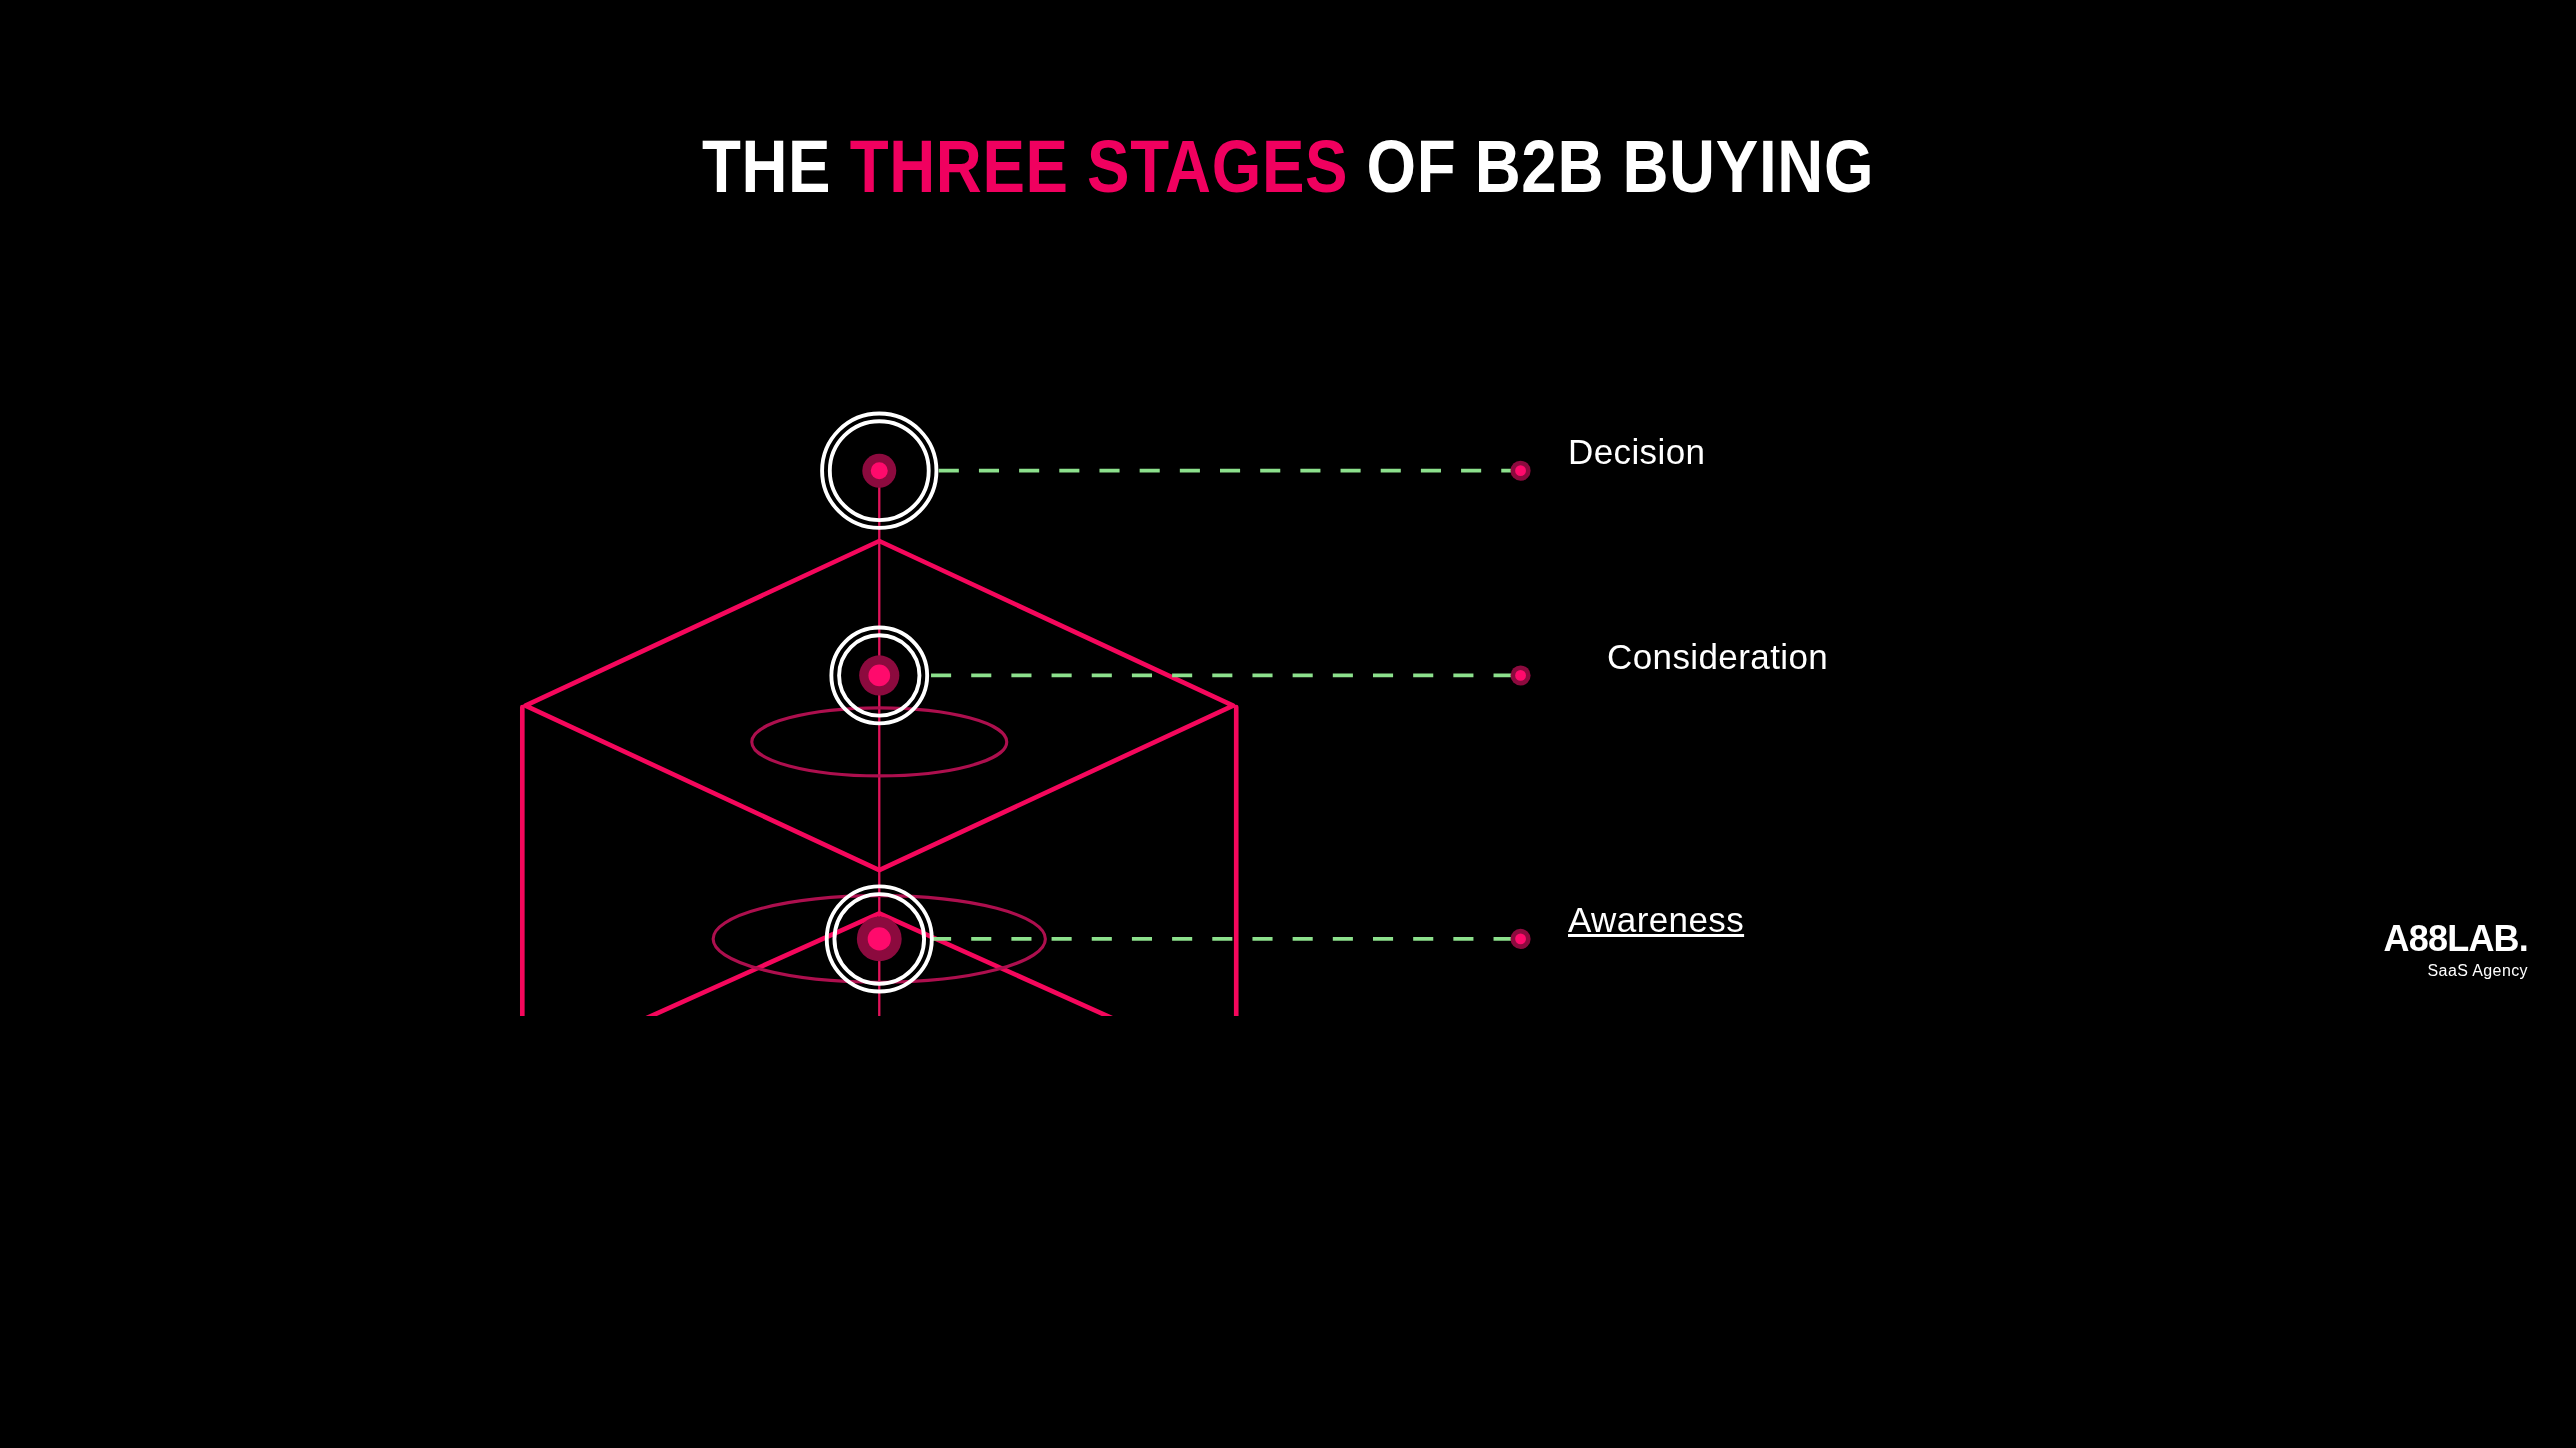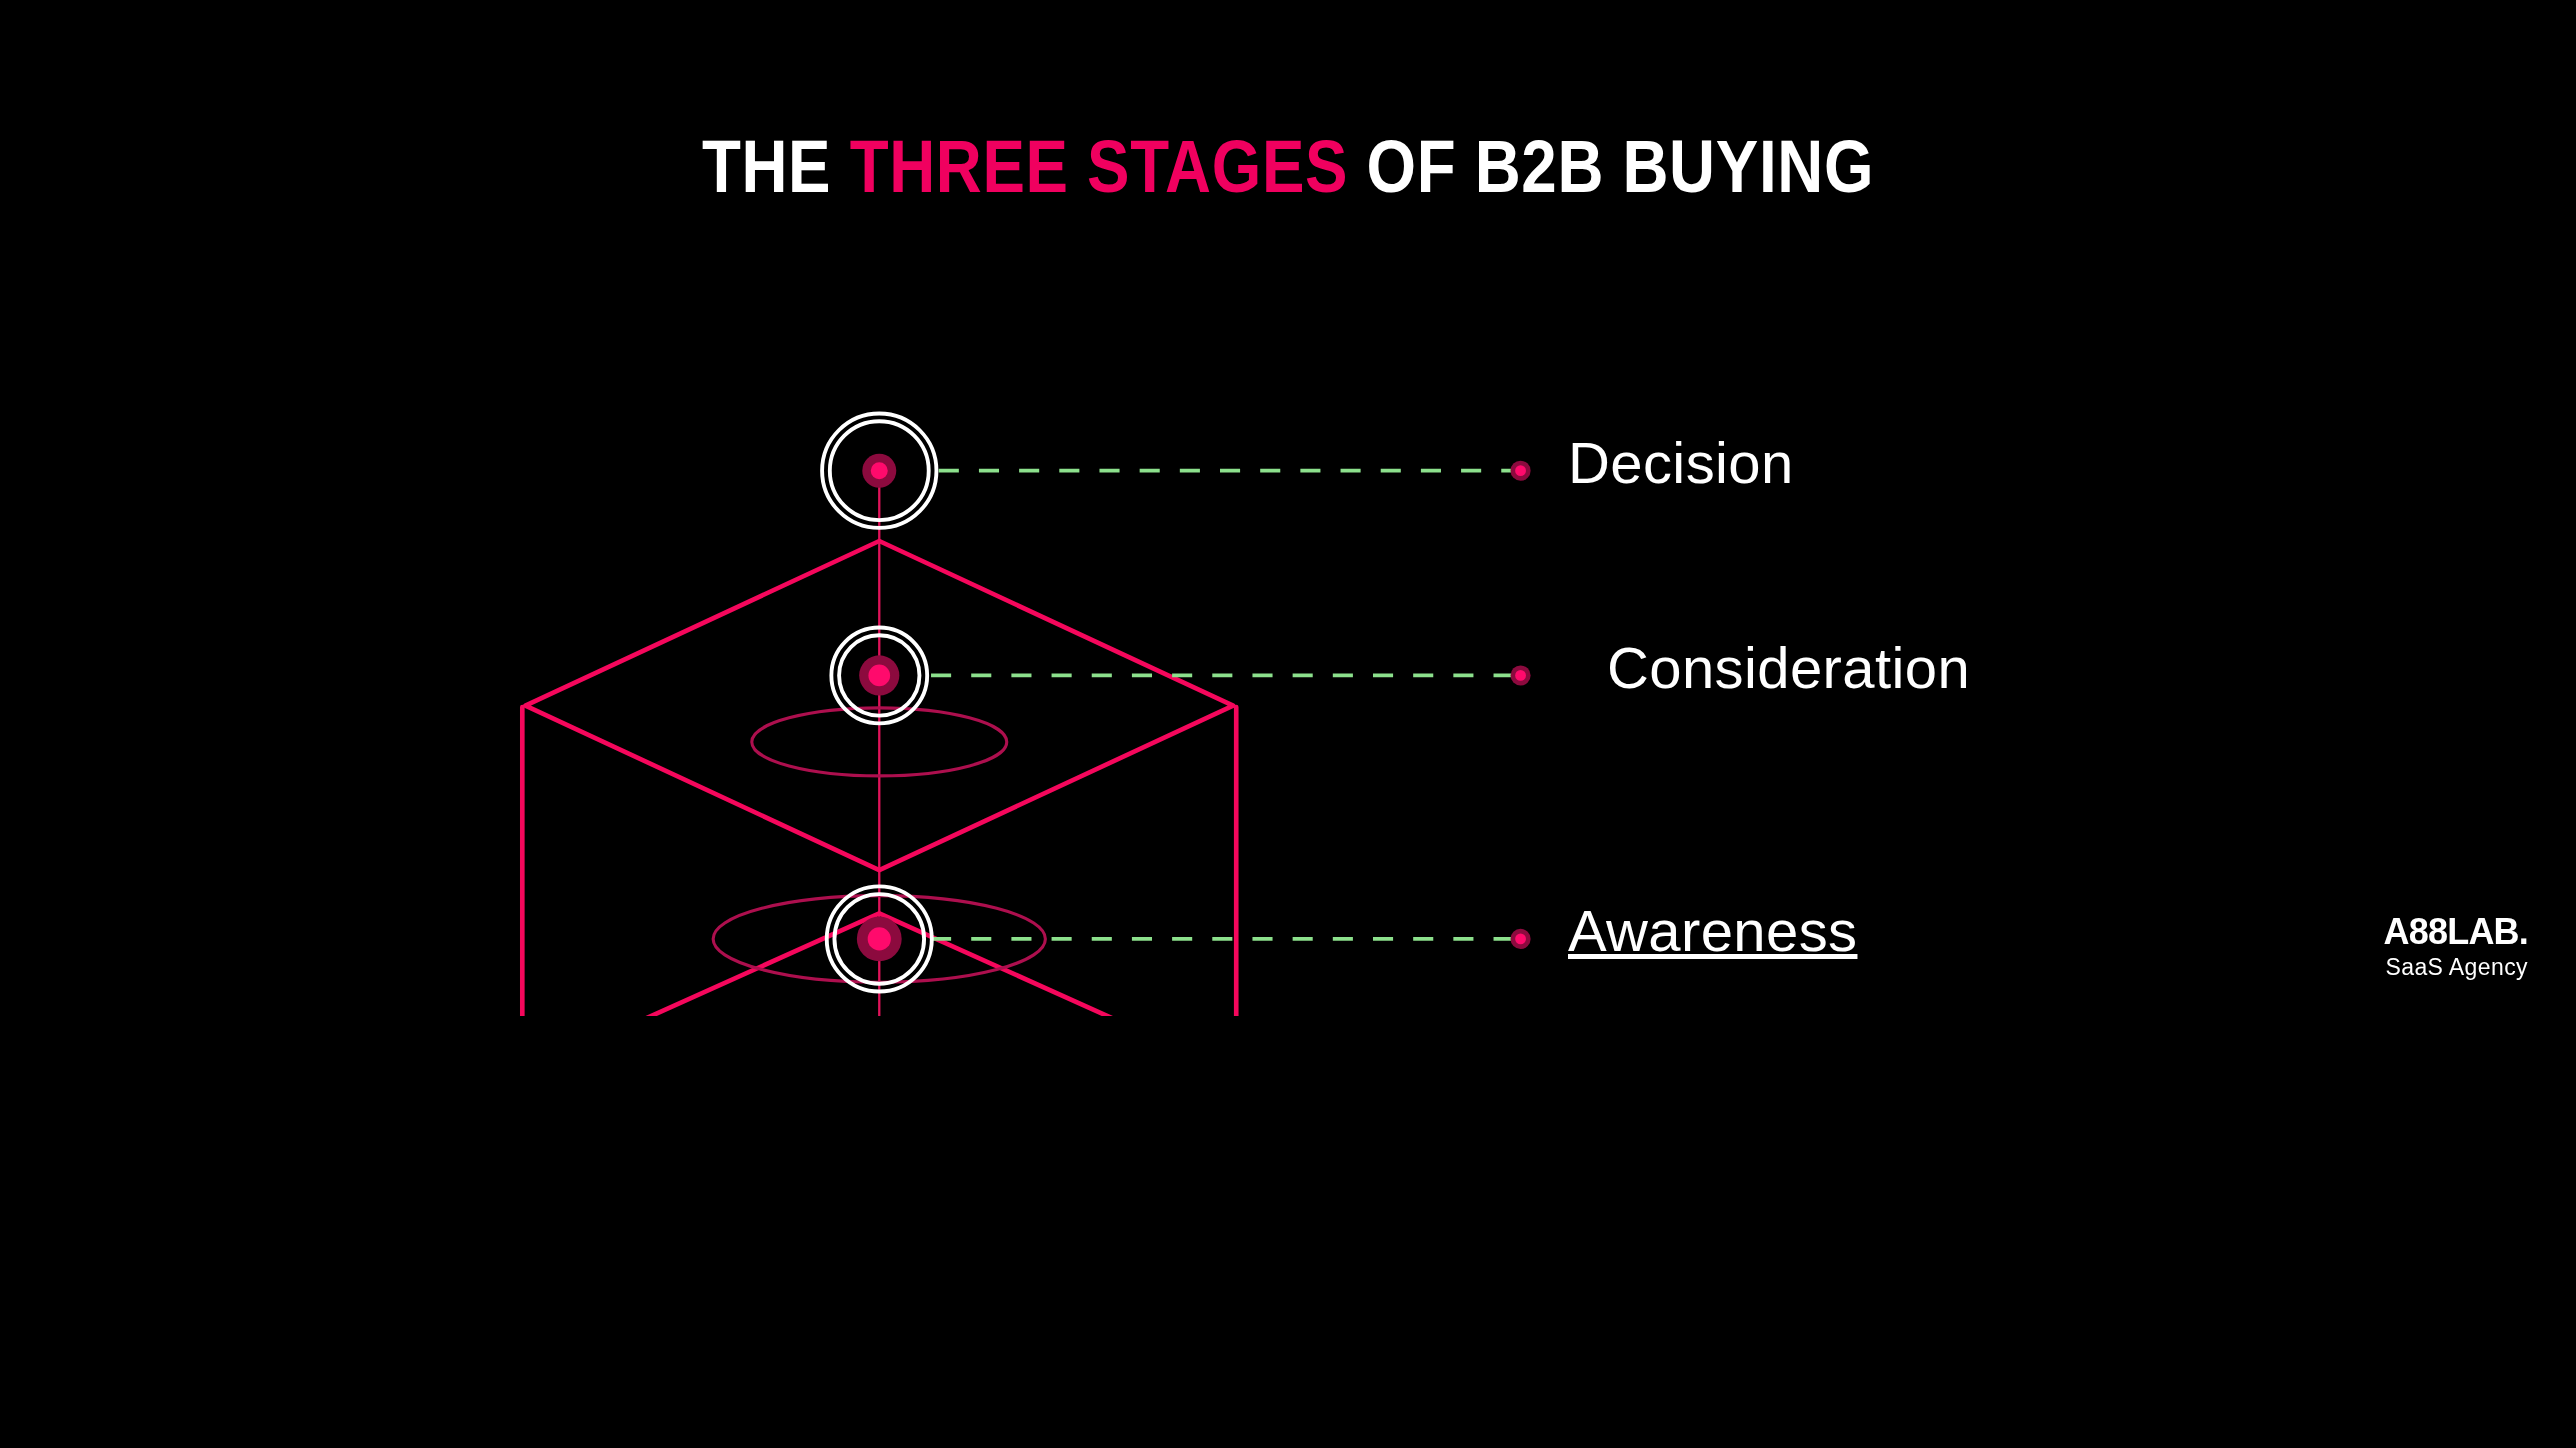--- a/index.html
+++ b/index.html
@@ -51,21 +51,21 @@
     width: 2576px;
     height: 1449px;
   }
 
   
   .stage-label {
     position: absolute;
     color: #ffffff;
     font-family: "Liberation Sans", sans-serif;
     font-weight: 300;
-    font-size: 58px;
+    font-size: 35px;
     letter-spacing: 0.4px;
     white-space: nowrap;
     line-height: 1;
   }
   #label-decision      { left: 1568px; top: 434px; }
   #label-consideration { left: 1568px; top: 639px; margin-left: 39px; }
   #label-awareness     { left: 1568px; top: 902px; text-decoration: underline; }
 
   
   #logo {
@@ -79,21 +79,21 @@
     font-family: "Liberation Sans", sans-serif;
     font-weight: 700;
     font-size: 36px;
     letter-spacing: -0.8px;
     line-height: 1;
   }
   #logo-tag {
     color: #ffffff;
     font-family: "Liberation Sans", sans-serif;
     font-weight: 400;
-    font-size: 23px;
+    font-size: 16px;
     letter-spacing: 0.4px;
     line-height: 1;
     margin-top: 6.2px;
   }
 </style>
 </head>
 <body>
 
 <div id="slide">
 

